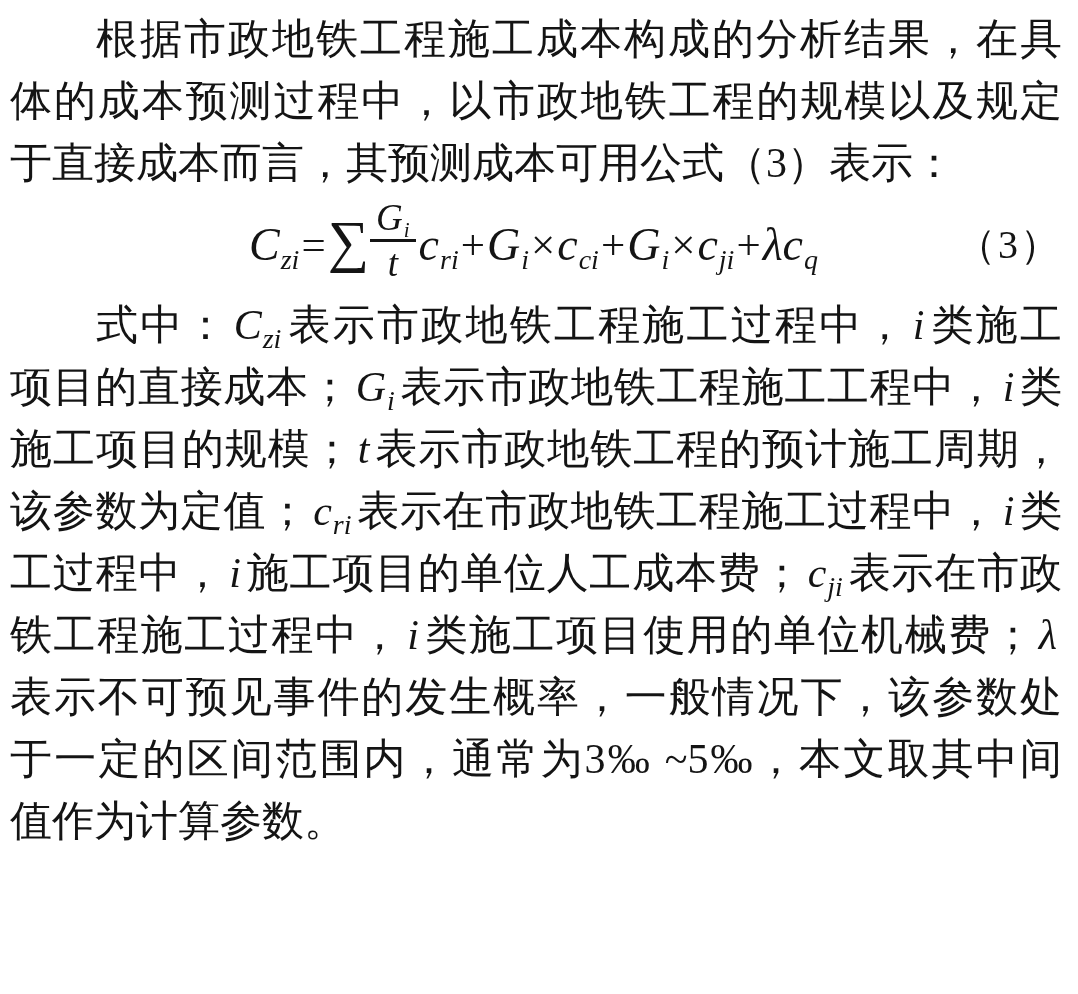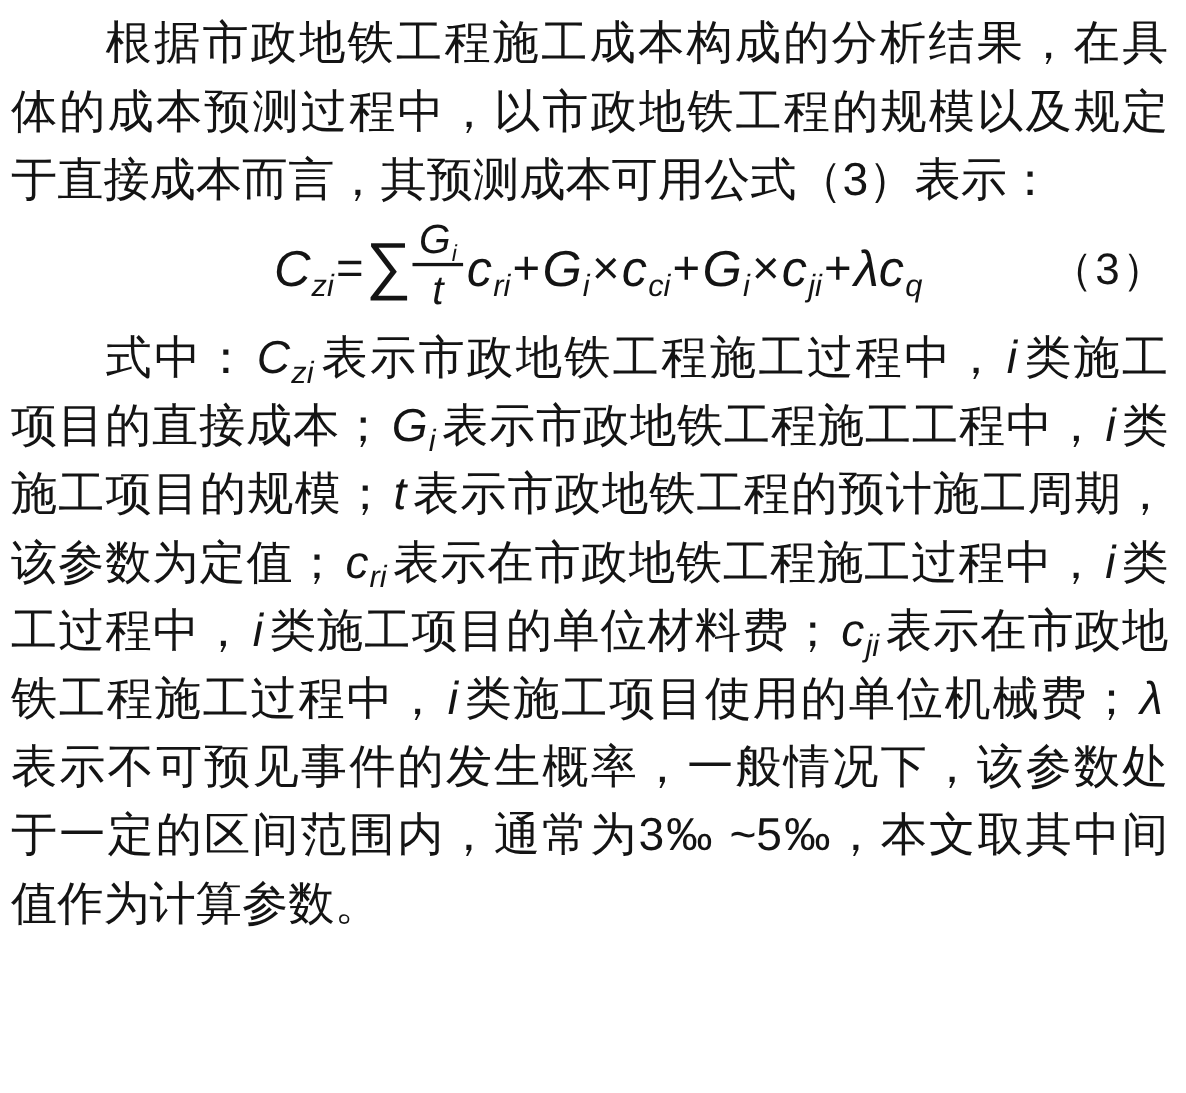--- a/index.html
+++ b/index.html
@@ -1,20 +1,20 @@
 <!DOCTYPE html>
 <html><head>
 <meta charset="utf-8">
 <style>
   html,body{margin:0;padding:0;background:#ffffff;}
   body{width:1078px;height:994px;overflow:hidden;}
   .page{
     width:1078px;height:994px;box-sizing:border-box;
     padding:8px 16px 0 10px;
-    font-family:Liberation Sans, sans-serif;
+    font-family:Liberation Serif, serif;
     color:#141414;background:#ffffff;
   }
   .line{
     font-size:42px;
     line-height:62px;
     height:62px;
     text-align:justify;
     text-align-last:justify;
     text-justify:inter-character;
     white-space:normal;
@@ -81,20 +81,20 @@
       <span class="mv"><i>λ</i><i>c</i><sub>q</sub></span>
     </div>
     <div class="formula-tag">（3）</div>
   </div>
 
   <div>
       <div class="line indent"><span>式中：</span><span class="mv"><i>C</i><sub>zi</sub></span><span>表示市政地铁工程施工过程中，</span><span class="mv"><i>i</i></span><span>类施工</span></div>
       <div class="line"><span>项目的直接成本；</span><span class="mv"><i>G</i><sub>i</sub></span><span>表示市政地铁工程施工工程中，</span><span class="mv"><i>i</i></span><span>类</span></div>
       <div class="line"><span>施工项目的规模；</span><span class="mv"><i>t</i></span><span>表示市政地铁工程的预计施工周期，</span></div>
       <div class="line"><span>该参数为定值；</span><span class="mv"><i>c</i><sub>ri</sub></span><span>表示在市政地铁工程施工过程中，</span><span class="mv"><i>i</i></span><span>类</span></div>
-      <div class="line"><span>工过程中，</span><span class="mv"><i>i</i></span><span>类施工项目的单位材料费；</span><span class="mv"><i>c</i><sub>ji</sub></span><span>表示在市政地</span></div>
+      <div class="line"><span>工过程中，</span><span class="mv"><i>i</i></span><span>施工项目的单位人工成本费；</span><span class="mv"><i>c</i><sub>ji</sub></span><span>表示在市政地</span></div>
       <div class="line"><span>铁工程施工过程中，</span><span class="mv"><i>i</i></span><span>类施工项目使用的单位机械费；</span><span class="mv"><i>λ</i></span></div>
       <div class="line"><span>表示不可预见事件的发生概率，一般情况下，该参数处</span></div>
       <div class="line"><span>于一定的区间范围内，通常为3‰ ~5‰，本文取其中间</span></div>
       <div class="line end"><span>值作为计算参数。</span></div>
     </div>
 
 </div>
 
 </body></html>

